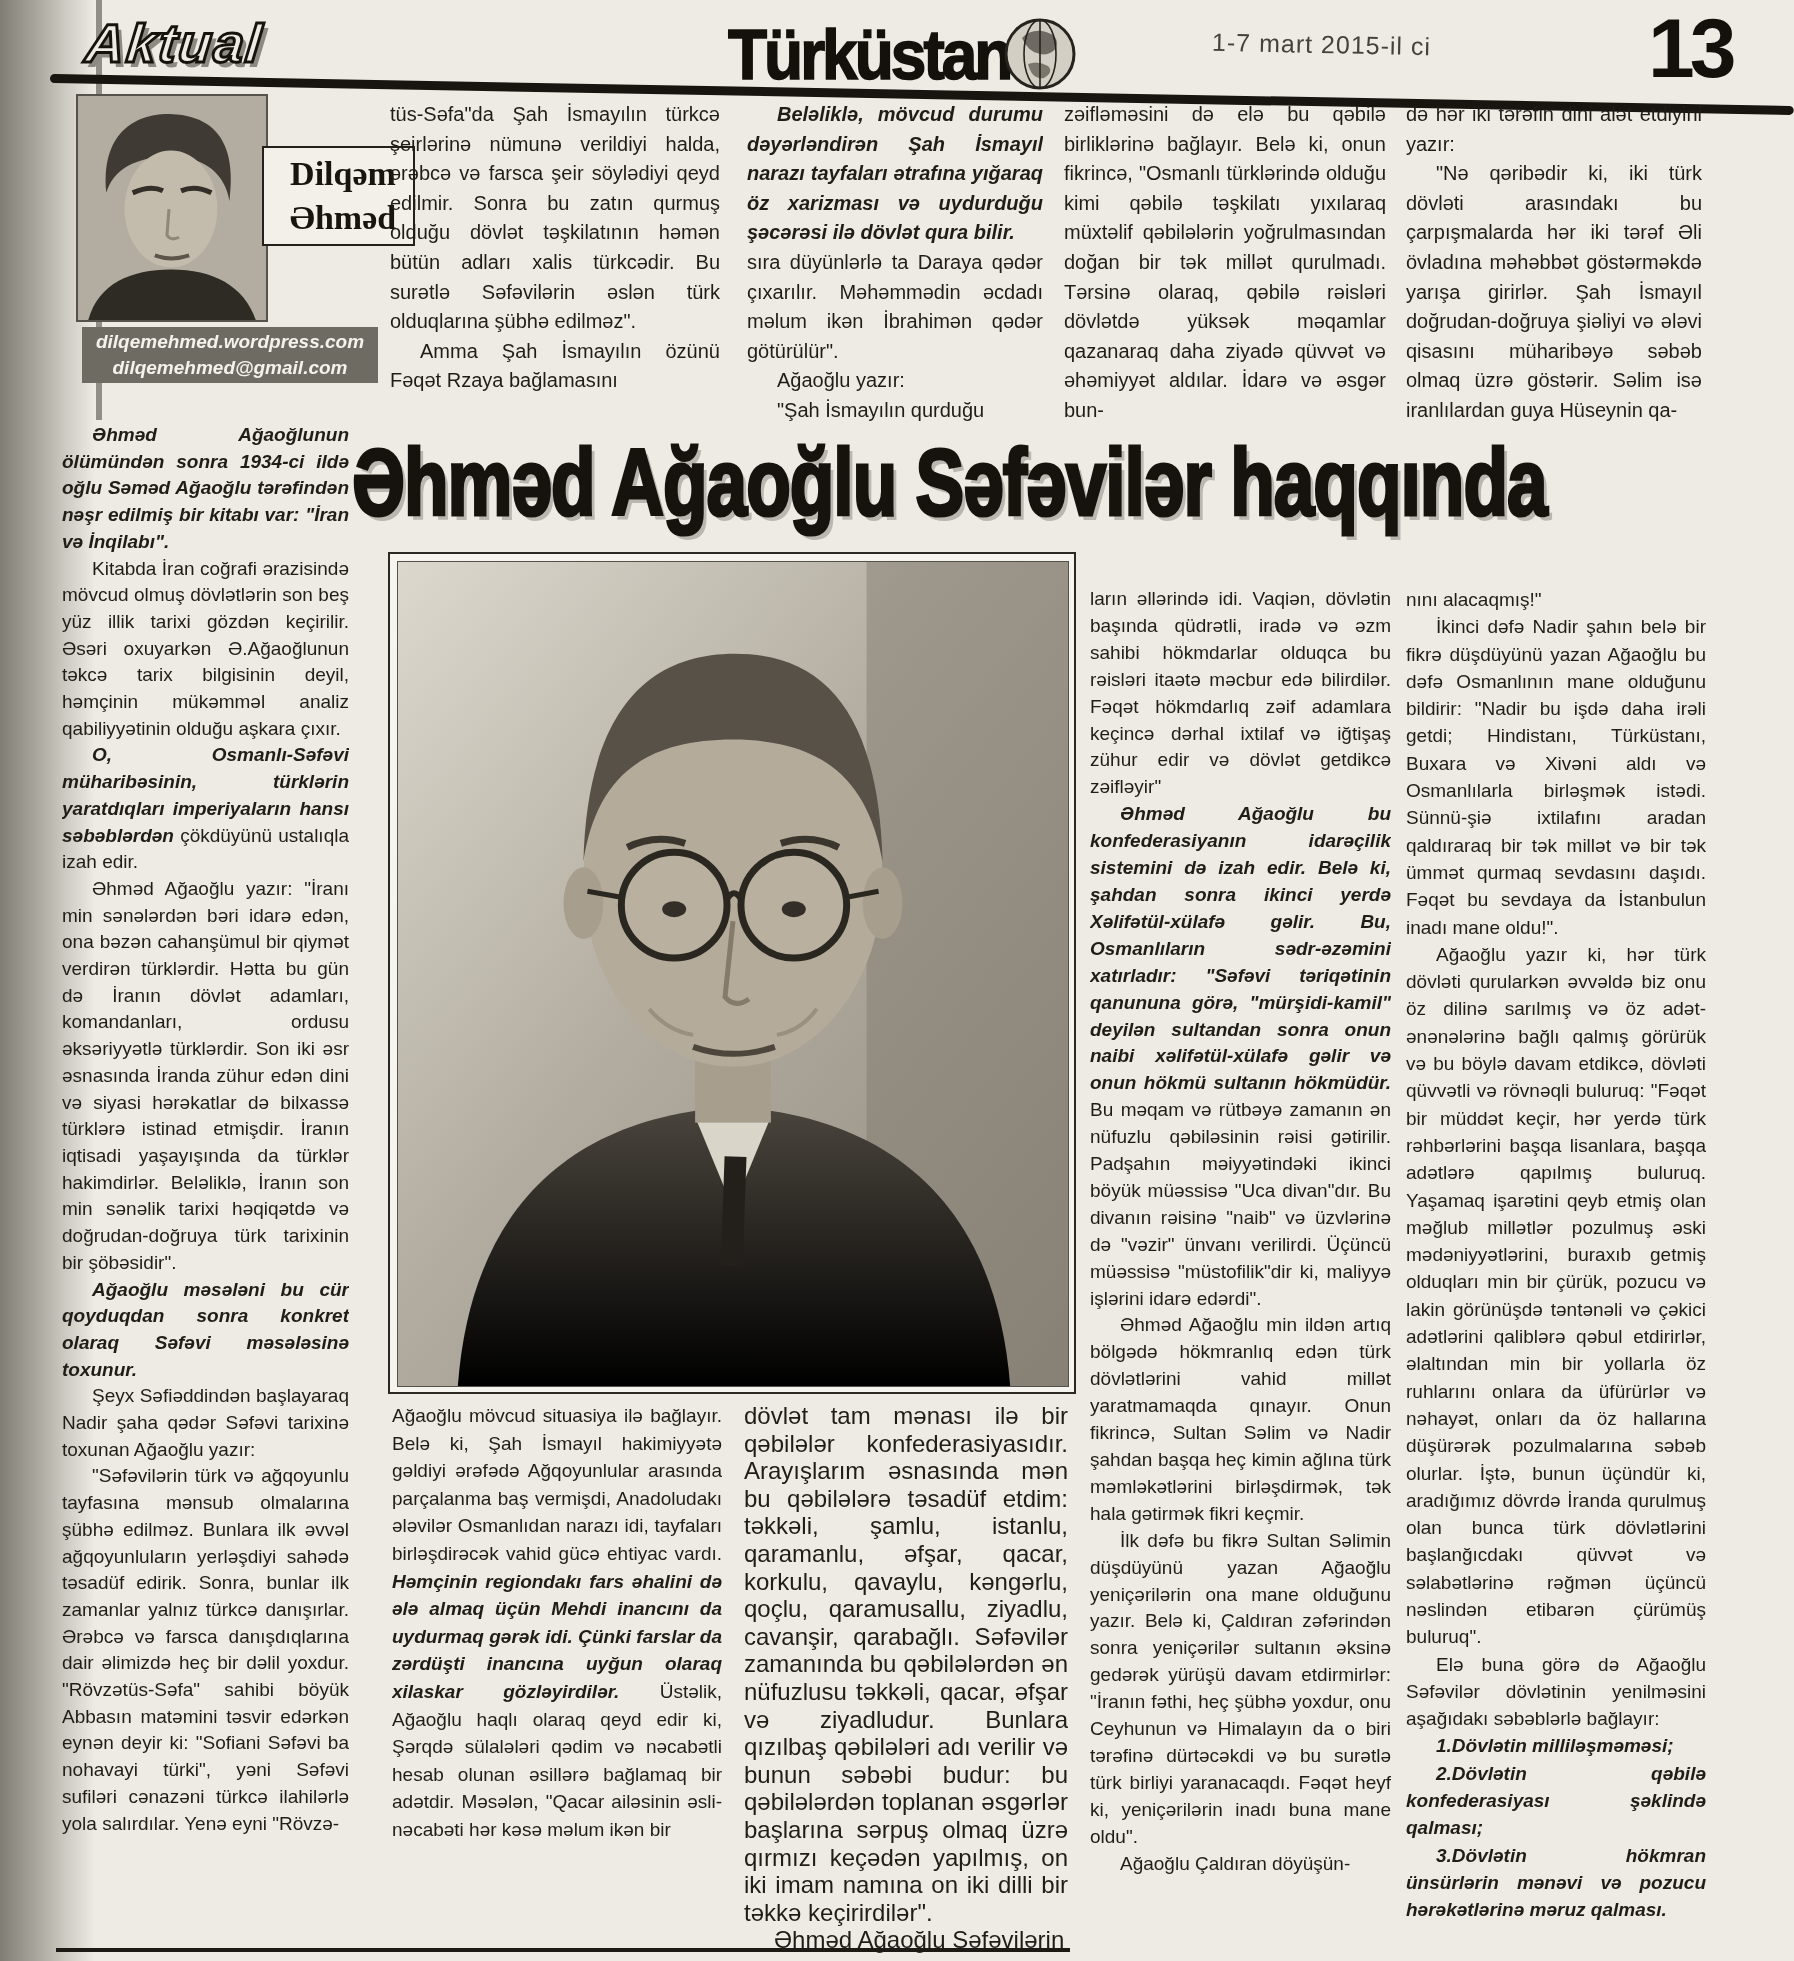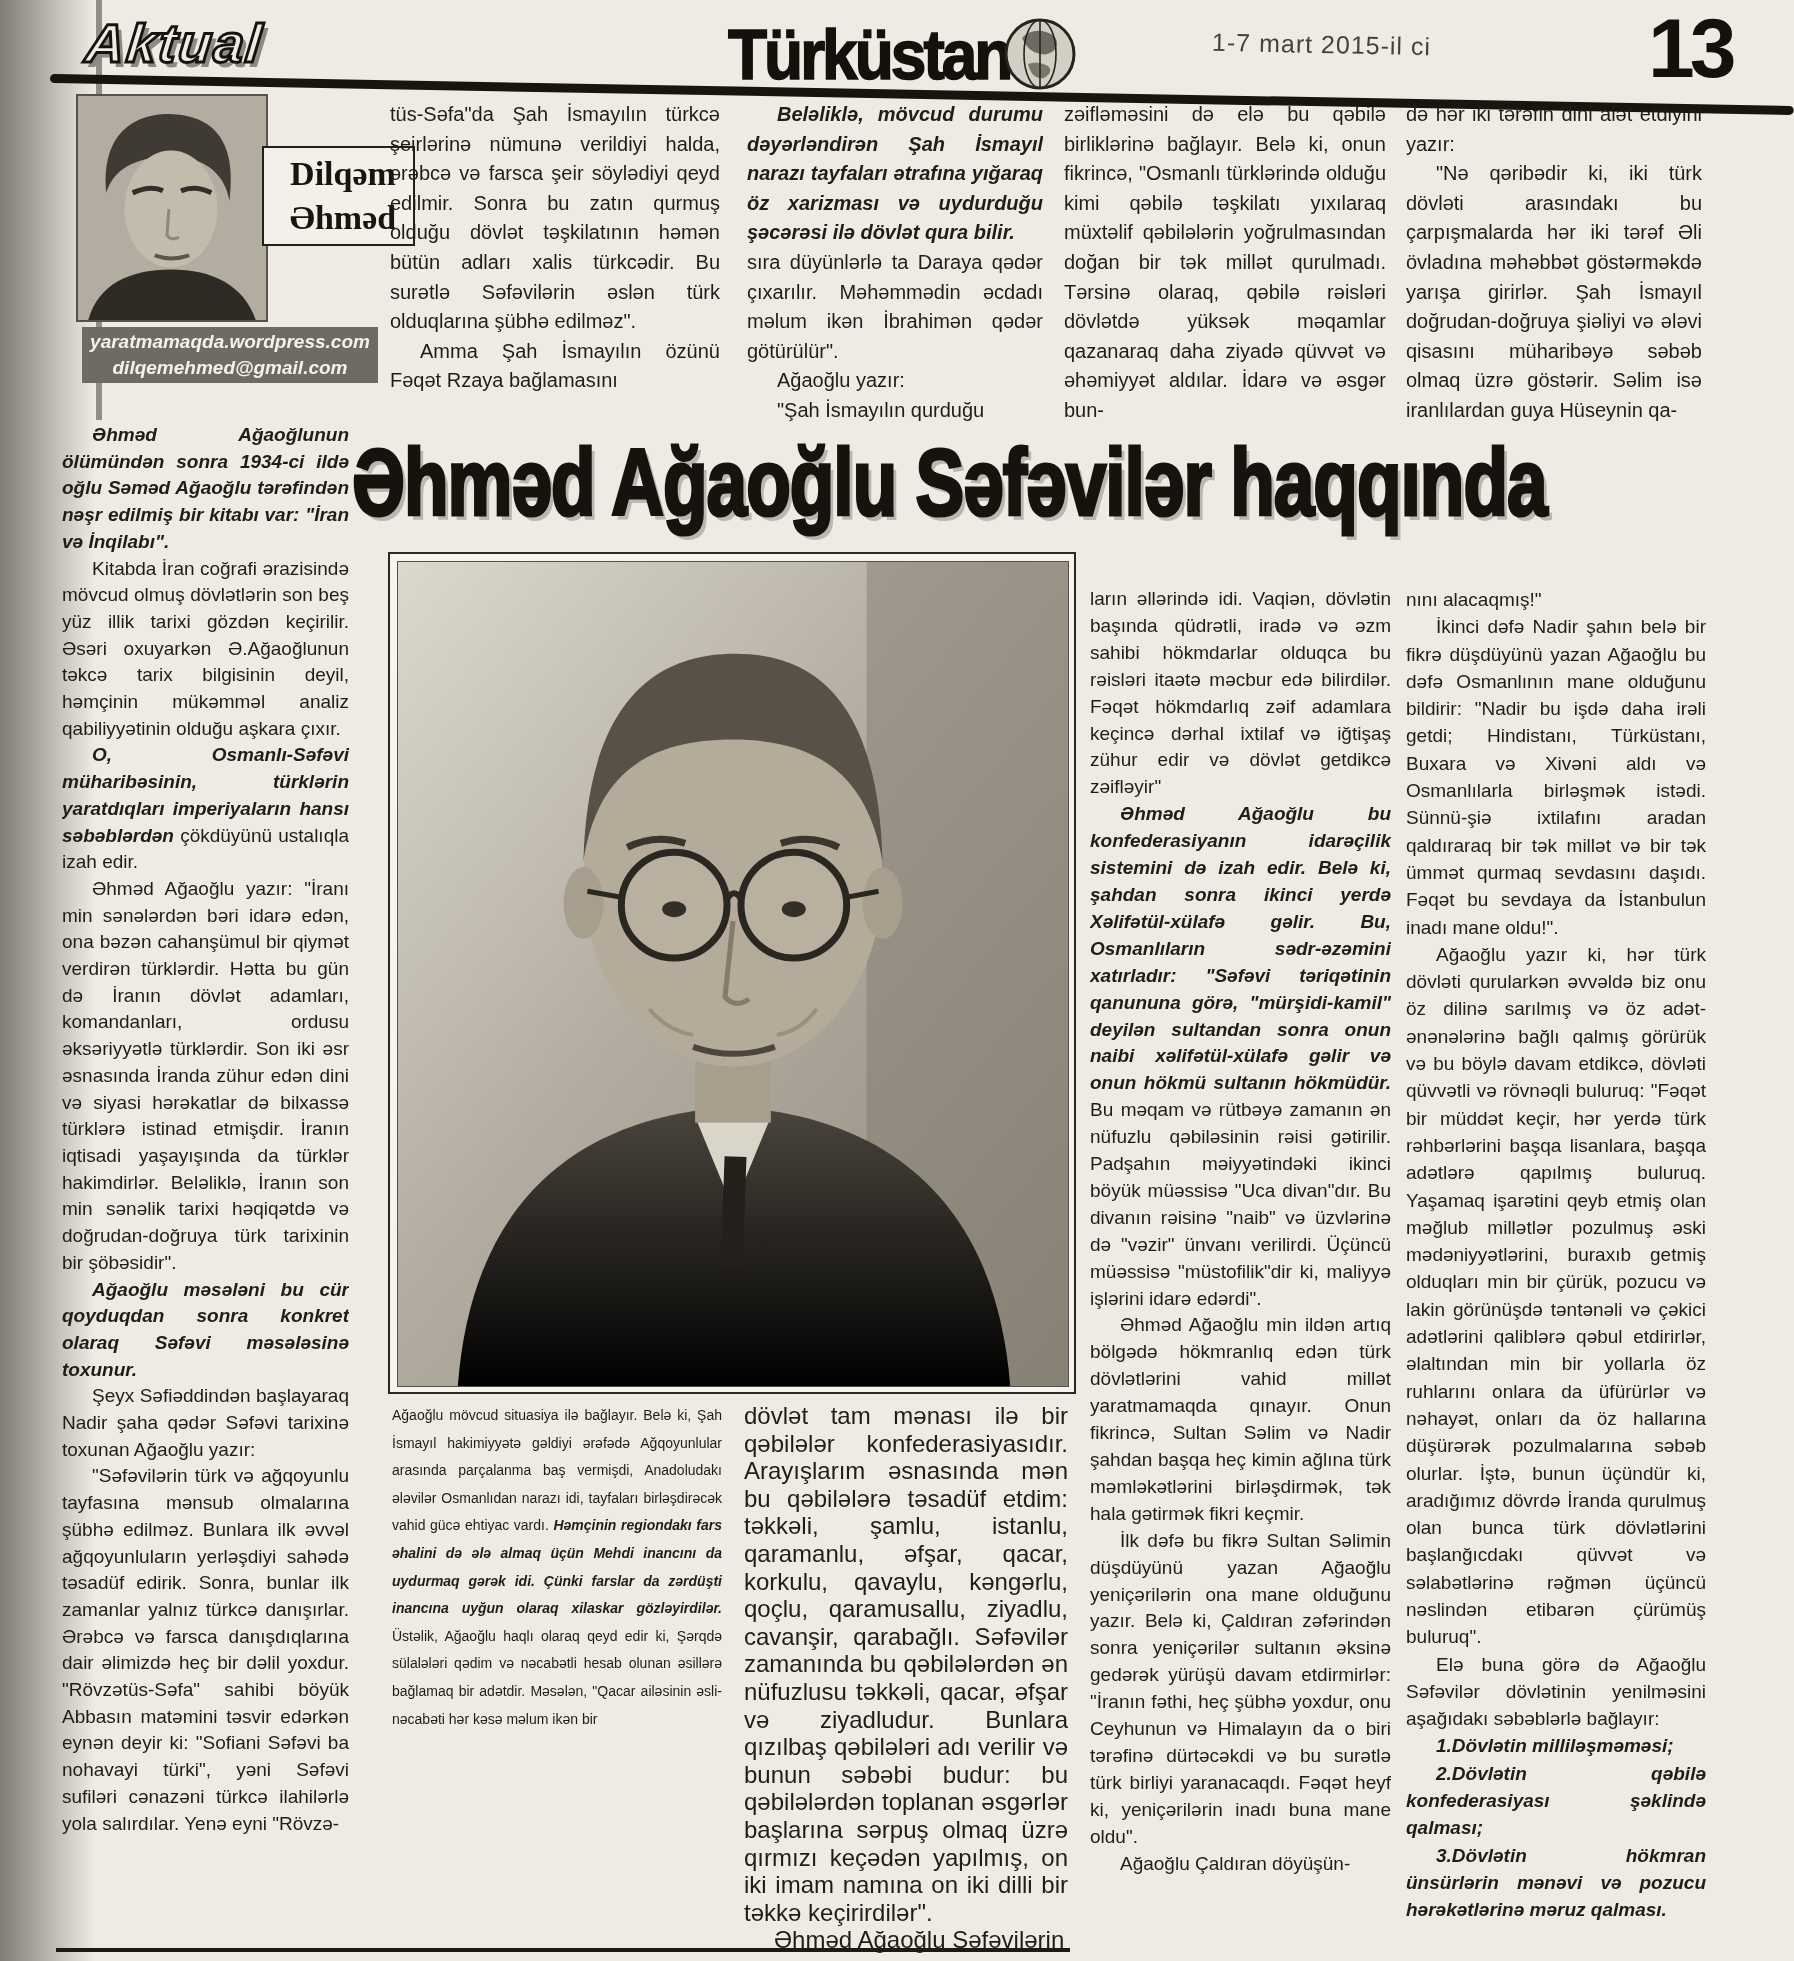--- a/index.html
+++ b/index.html
@@ -43,21 +43,21 @@
   .col{position:absolute;overflow:hidden;text-align:justify;}
   .para{margin:0;text-align:justify;}
   .ind{text-indent:30px;}
   .bi{font-weight:700;font-style:italic;}
   .col-top{top:100px;height:340px;font-size:20px;line-height:29.6px;}
   #col-t2{left:390px;width:330px;}
   #col-t3{left:747px;width:296px;}
   #col-t4{left:1064px;width:322px;}
   #col-t5{left:1406px;width:296px;}
   #col-left{left:62px;top:422px;width:287px;height:1530px;font-size:19px;line-height:26.7px;}
-  #col-a{left:392px;top:1402px;width:330px;height:556px;font-size:14px;line-height:27.6px;}
+  #col-a{left:392px;top:1402px;width:330px;height:556px;font-size:19px;line-height:27.6px;}
   #col-b{left:744px;top:1402px;width:324px;height:556px;font-size:24px;line-height:27.6px;}
   #col-c{left:1090px;top:586px;width:301px;height:1374px;font-size:19px;line-height:26.9px;}
   #col-d{left:1406px;top:586px;width:300px;height:1374px;font-size:19px;line-height:27.3px;}
   .bottom-rule{position:absolute;left:56px;top:1948px;width:1014px;height:4px;background:#1d1a15;}
 </style>
 </head>
 <body>
 
 <div class="page">
   <div class="scan-edge"></div>
@@ -88,21 +88,21 @@
       <path d="M90,112 L88,138 Q92,144 100,140" stroke="#8f8778" stroke-width="3" fill="none"></path>
       <path d="M76,158 Q92,164 110,158" stroke="#5c554a" stroke-width="4" fill="none"></path>
       <path d="M10,222 C20,186 52,172 92,172 C134,172 164,188 176,222 Z" fill="#2e2a24"></path>
     </svg>
   </div>
   <div class="name-plate">
     <span>Dilqəm</span>
     <span>Əhməd</span>
   </div>
   <div class="contact-box">
-    <div>yaratmamaqda.wordpress.com</div>
+    <div>dilqemehmed.wordpress.com</div>
     <div>dilqemehmed@gmail.com</div>
   </div>
 
   <section class="col col-top" id="col-t2">
       <p class="para"><span>tüs-Səfa"da Şah İsmayılın türkcə şeirlərinə nümunə verildiyi halda, ərəbcə və farsca şeir söylədiyi qeyd edilmir. Sonra bu zatın qurmuş olduğu dövlət təşkilatının həmən bütün adları xalis türkcədir. Bu surətlə Səfəvilərin əslən türk olduqlarına şübhə edilməz".</span></p>
       <p class="para ind"><span>Amma Şah İsmayılın özünü Fəqət Rzaya bağlamasını</span></p>
     </section>
   <section class="col col-top" id="col-t3">
       <p class="para ind bi"><span>Beləliklə, mövcud durumu dəyərləndirən Şah İsmayıl narazı tayfaları ətrafına yığaraq öz xarizması və uydurduğu şəcərəsi ilə dövlət qura bilir.</span></p>
       <p class="para"><span>sıra düyünlərlə ta Daraya qədər çıxarılır. Məhəmmədin əcdadı məlum ikən İbrahimən qədər götürülür".</span></p>

